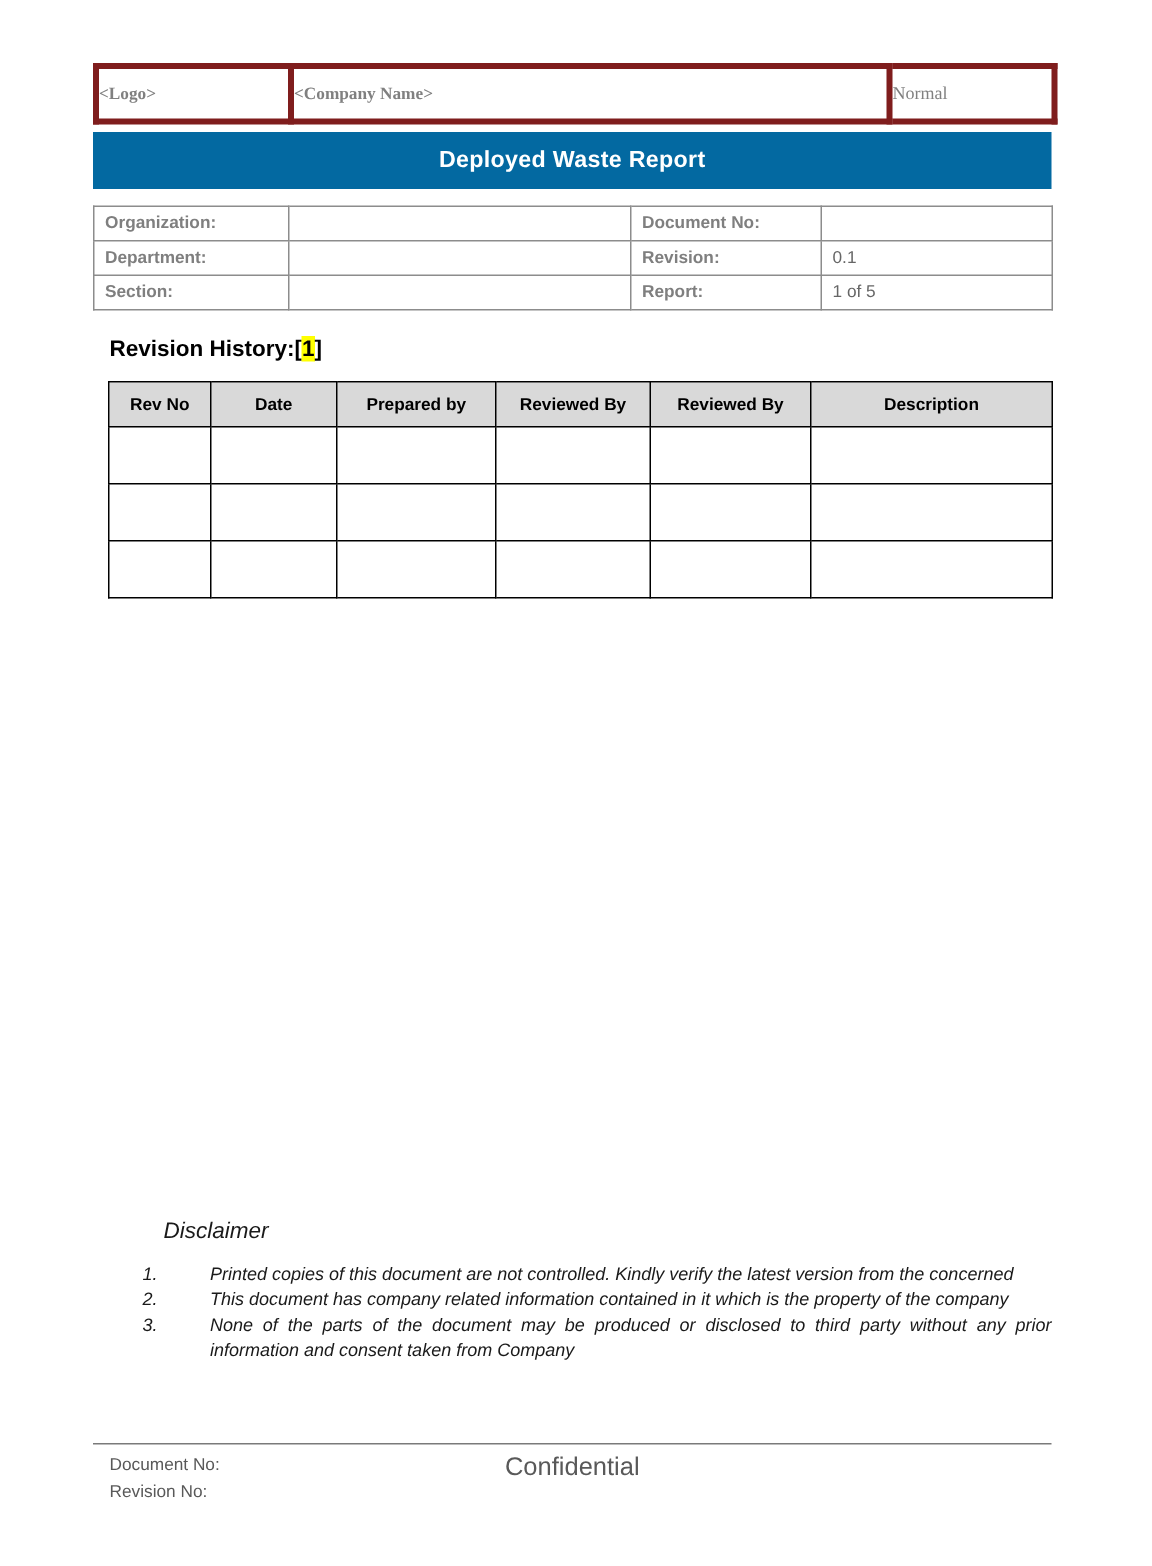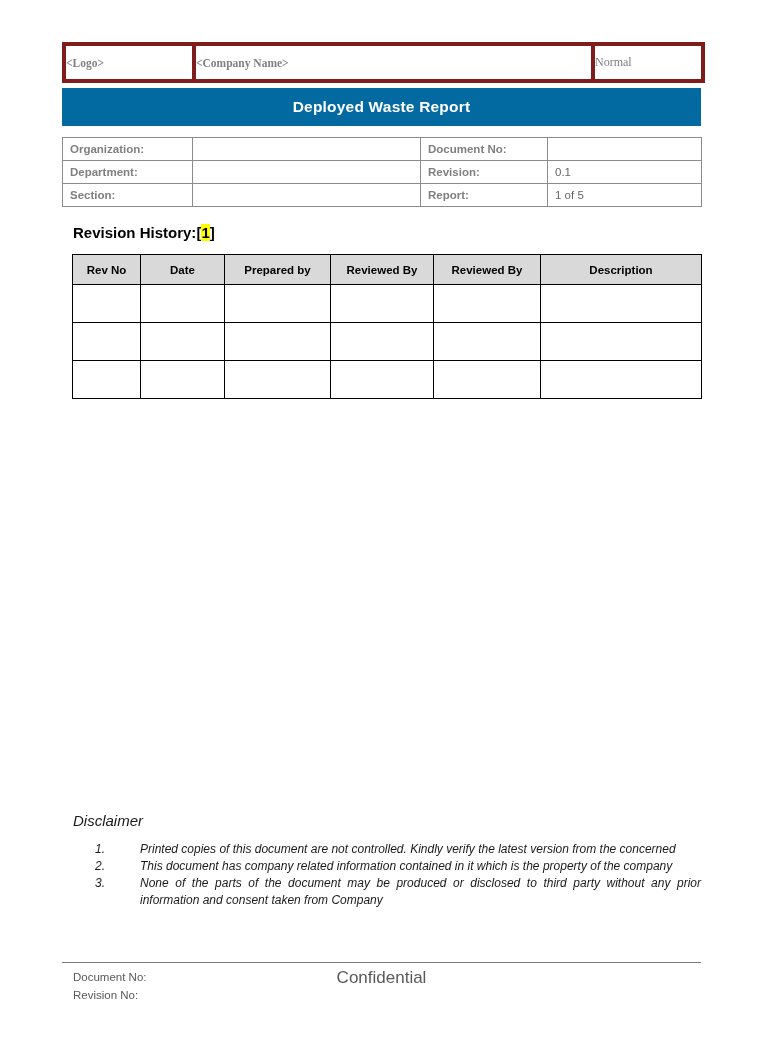--- a/index.html
+++ b/index.html
@@ -50,21 +50,21 @@
   .rev-table th {
     background:#d9d9d9; height:30px; font-size:11.5px; font-weight:bold; color:#000;
     text-align:center; vertical-align:middle;
   }
   .rev-table td { height:38px; background:#fff; }
   .rc1 { width:68px; } .rc2 { width:84px; } .rc3 { width:106px; }
   .rc4 { width:103px; } .rc5 { width:107px; } .rc6 { width:161px; }
 
   
   .disclaimer { position:absolute; top:812px; left:73px; width:628px; color:#1a1a1a; }
-  .disc-heading { font-style:italic; font-size:15px; margin-bottom:12px; }
+  .disc-heading { font-style:italic; font-size:15px; margin-bottom:12px;margin-left:36px; }
   .disc-item { display:flex; font-style:italic; font-size:12px; line-height:17px; margin-left:22px; }
   .disc-num { width:25px; flex:0 0 25px; }
   .disc-text { flex:1; text-align:justify;margin-left:20px; }
 
   
   .footer-rule { position:absolute; top:962px; left:62px; width:639px; border-top:1px solid #7a7a7a; }
   .footer-left  { position:absolute; top:968px; left:73px;  font-size:11.5px; color:#595959; line-height:18px; }
   .footer-center{ position:absolute; top:968px; left:62px; width:639px; text-align:center; font-size:17px; color:#595959; }
   .footer-right { position:absolute; top:968px; right:96px; text-align:right; font-size:11.5px; color:#595959; line-height:18px; }
 </style>

